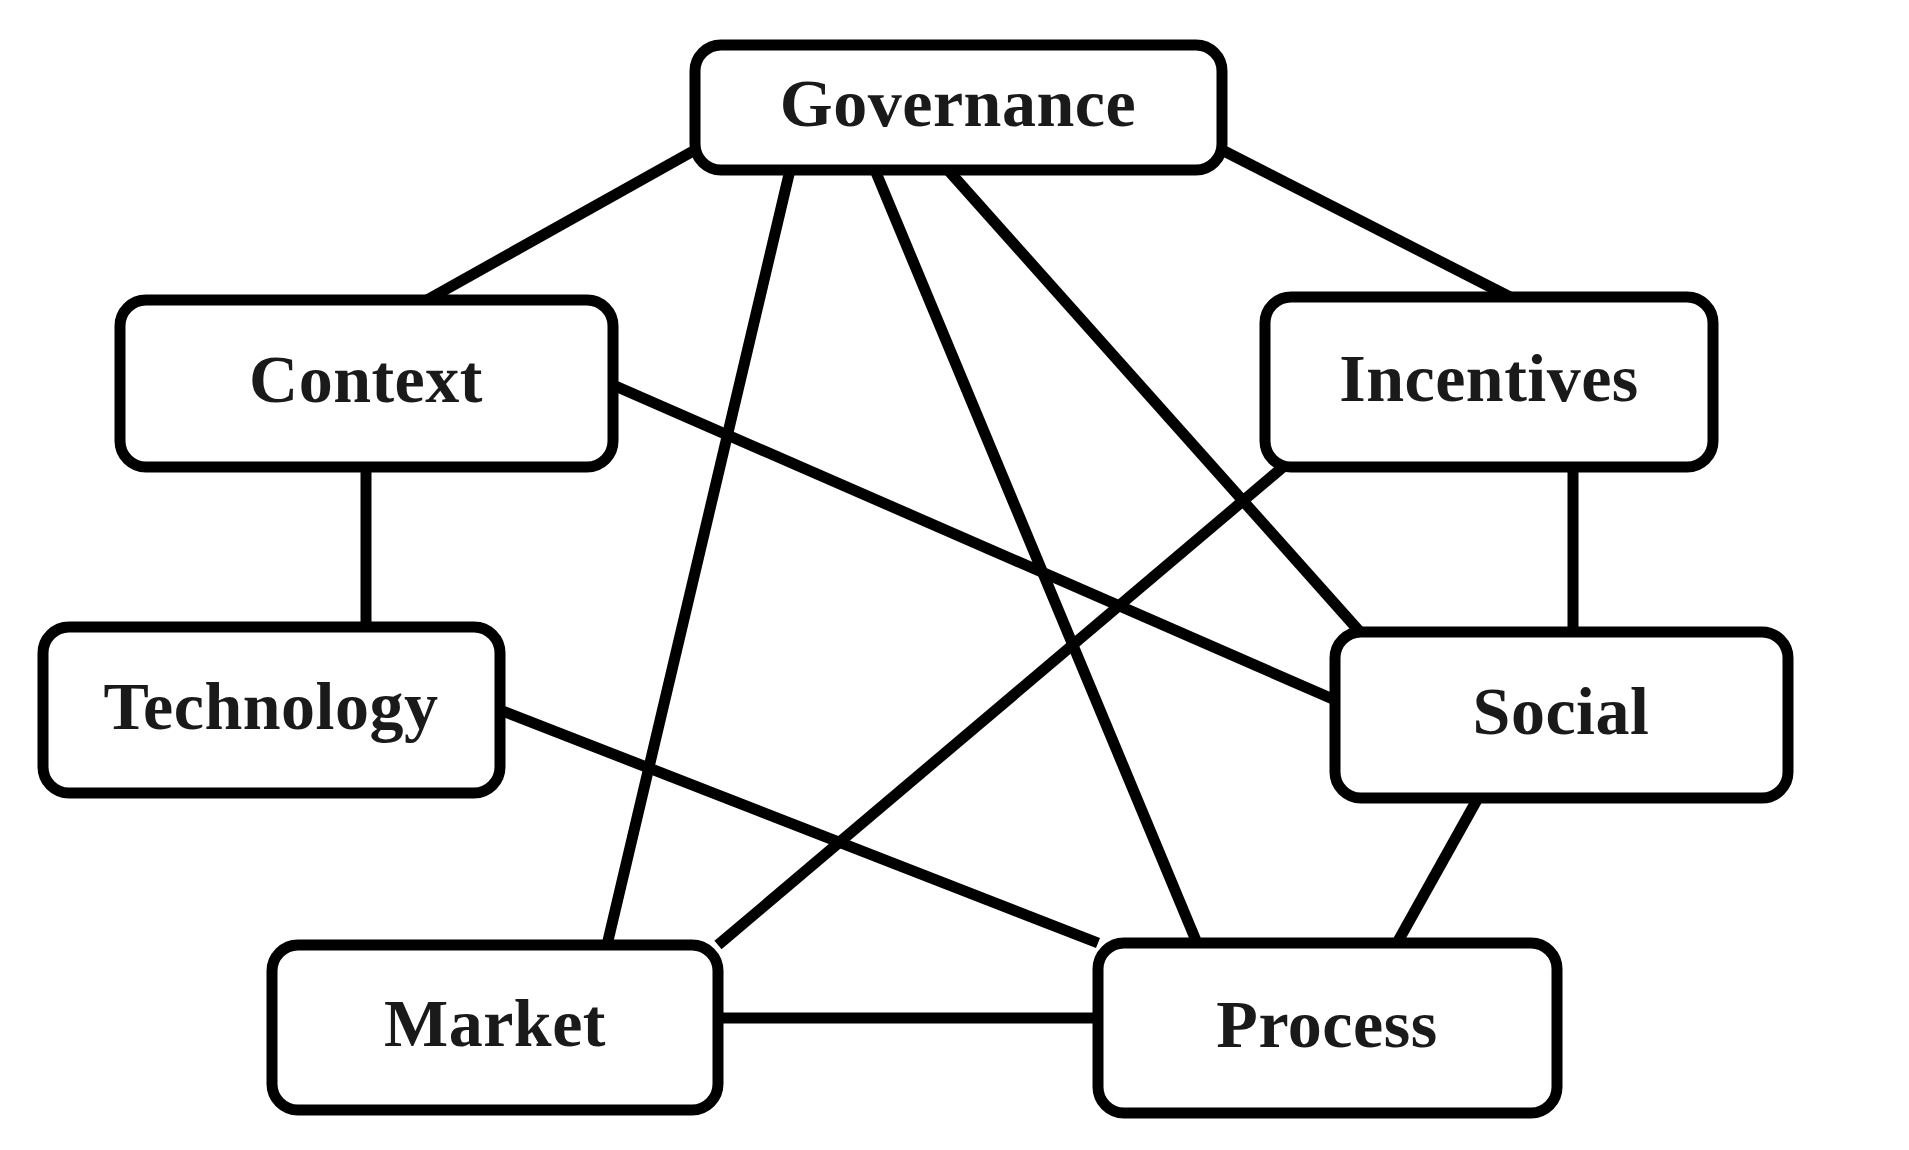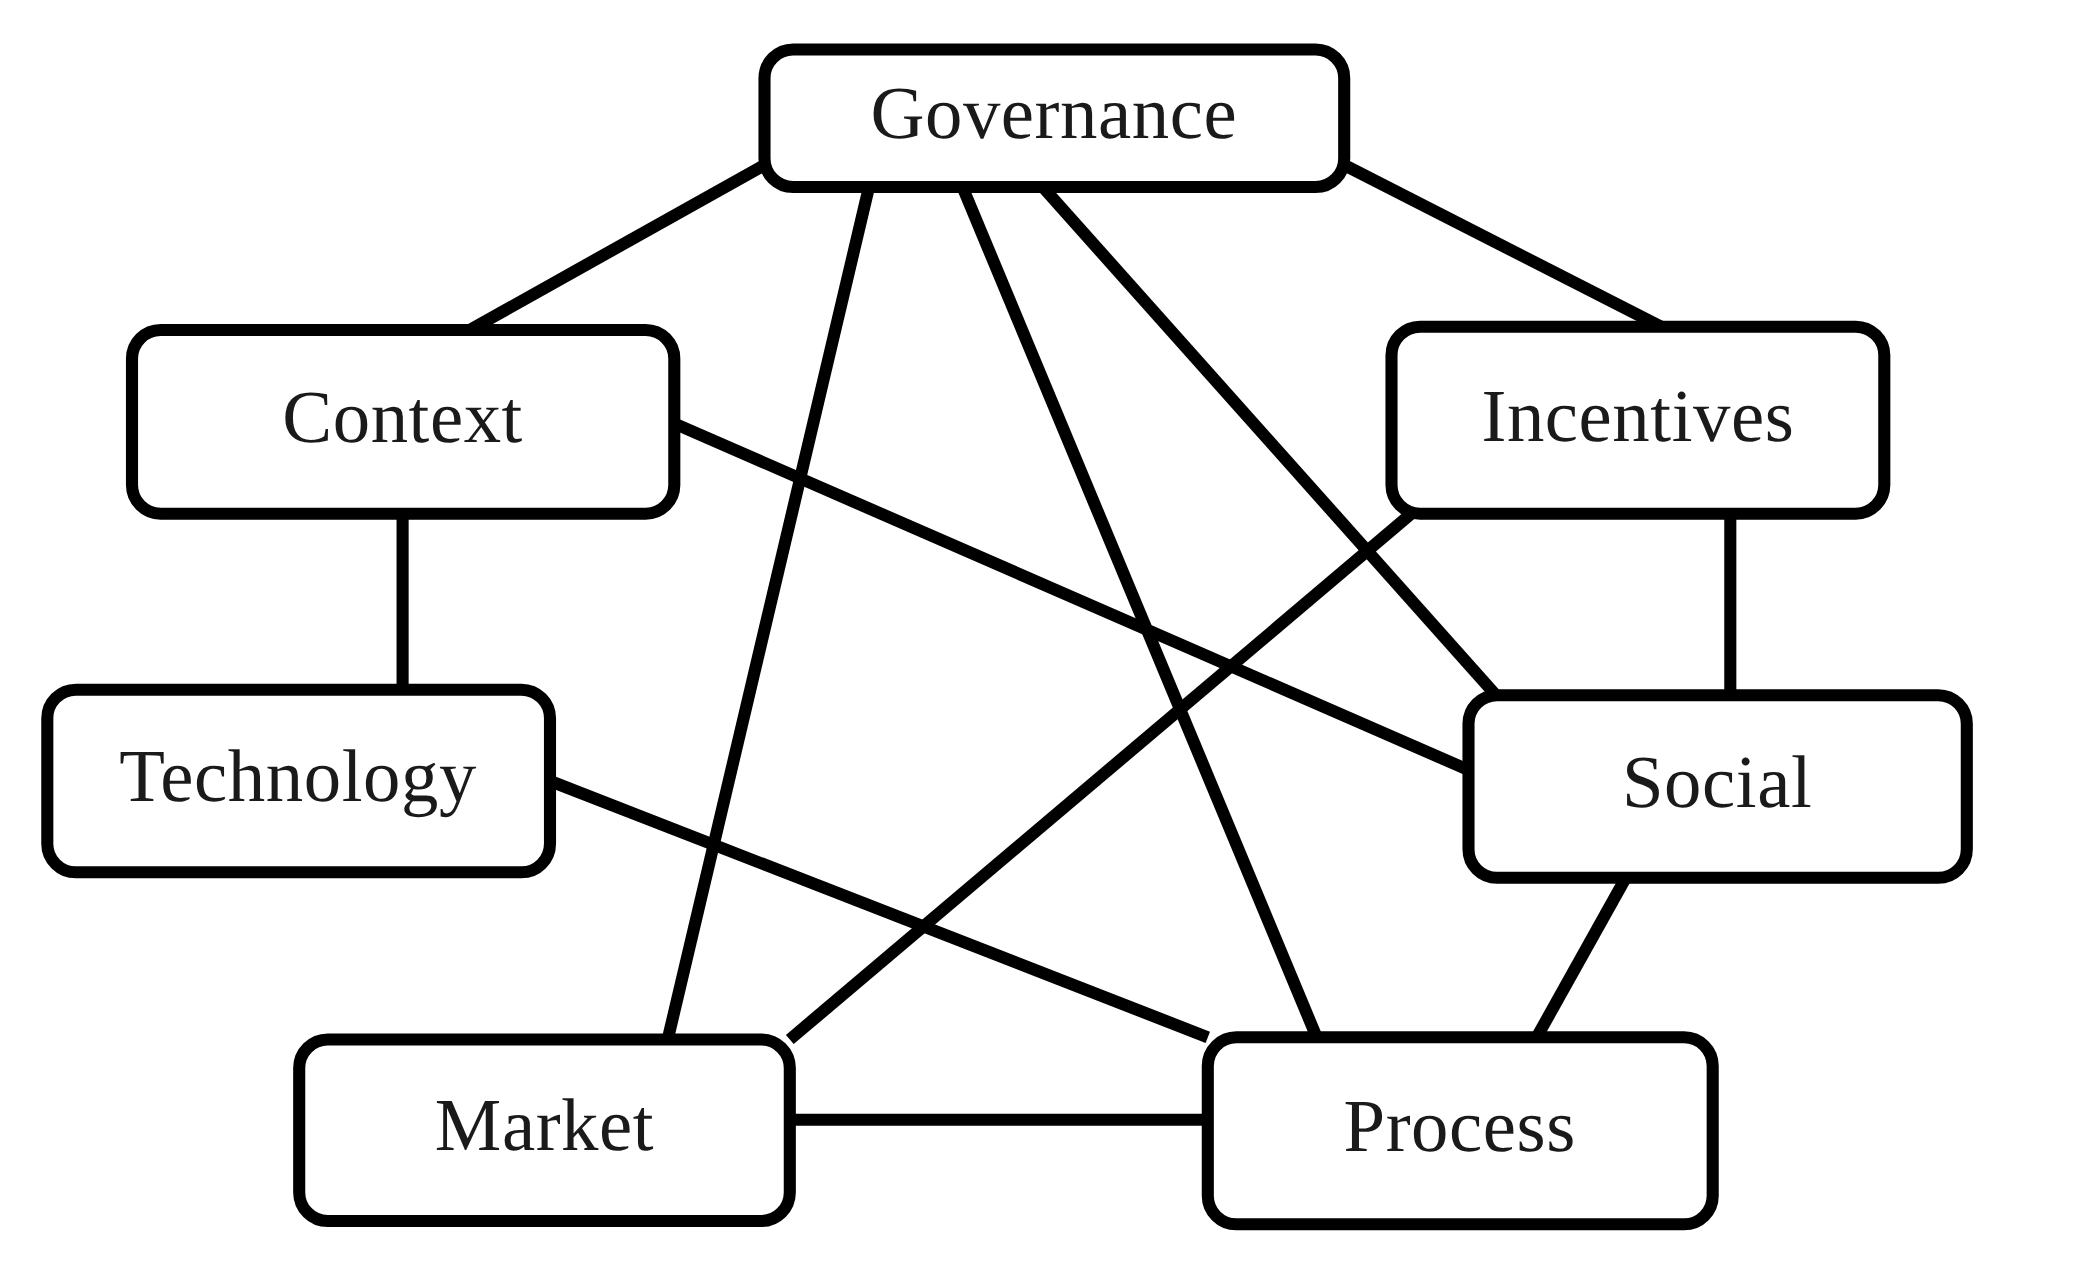--- a/index.html
+++ b/index.html
@@ -10,20 +10,21 @@
   }
   body {
     font-family: "Liberation Serif", "DejaVu Serif", serif;
   }
   #diagram-root {
     position: relative;
     width: 1909px;
     height: 1150px;
     background: #ffffff;
     overflow: hidden;
+    font-weight: bold;
   }
   #diagram-svg {
     position: absolute;
     left: 0;
     top: 0;
     width: 1909px;
     height: 1150px;
     display: block;
   }
   .edge-line {

